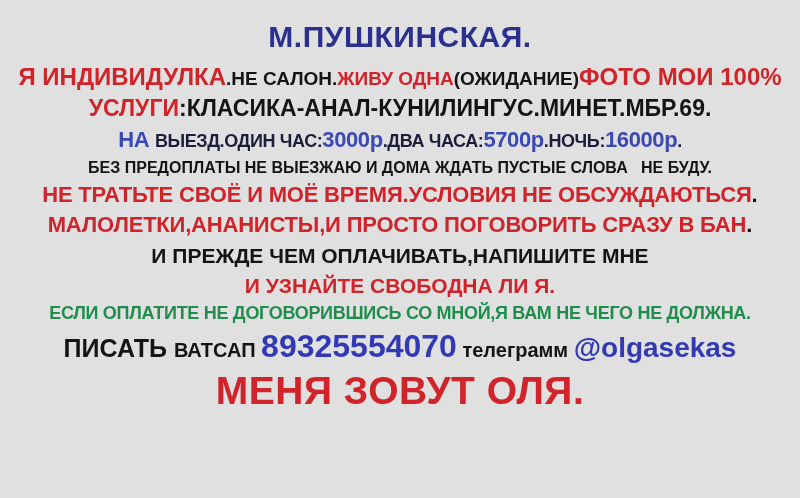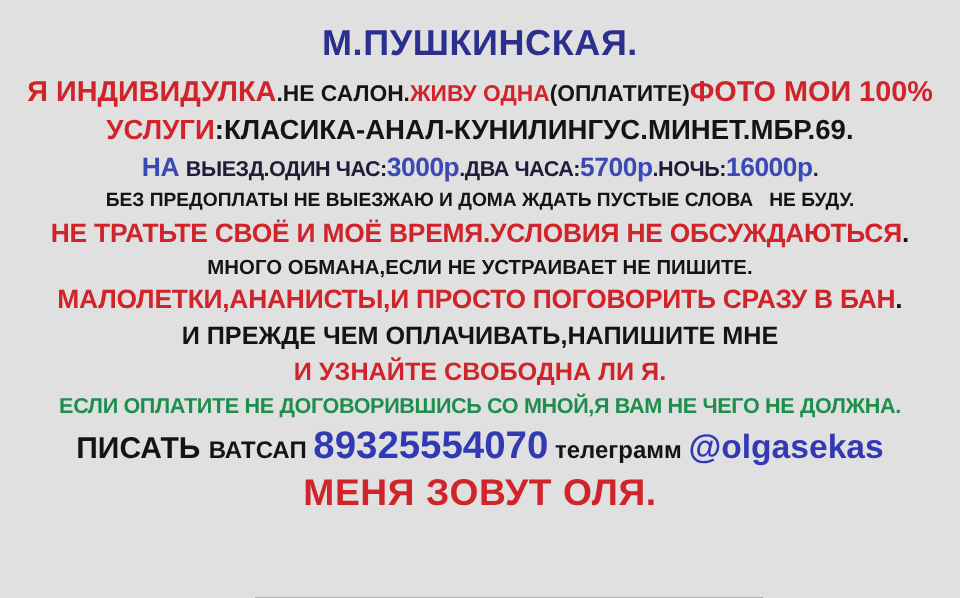--- a/index.html
+++ b/index.html
@@ -48,50 +48,49 @@
   .l-avail{font-size:21px;color:var(--red);}
   .l-warning{font-size:18px;color:var(--green);letter-spacing:-0.3px;}
 
   .l-contact{margin-top:4px;margin-bottom:2px;}
   .seg-write{font-size:25px;color:var(--black);}
   .seg-wa{font-size:20px;color:var(--black);}
   .seg-phone{font-size:32px;color:var(--phone-blue);}
   .seg-tg{font-size:20px;color:var(--black);}
   .seg-handle{font-size:28px;color:var(--phone-blue);}
 
-  .l-name{font-size:31px;color:var(--red);margin-top:4px;letter-spacing:0.5px;}
+  .l-name{font-size:39px;color:var(--red);margin-top:4px;letter-spacing:0.5px;}
 </style>
 </head>
 <body>
 
 <div class="canvas">
 
   <div class="line l-title">М.ПУШКИНСКАЯ.</div>
 
   <div class="line">
-    <span class="seg-red-xl">Я ИНДИВИДУЛКА</span><span class="seg-black-md">.НЕ САЛОН.</span><span class="seg-red-md">ЖИВУ ОДНА</span><span class="seg-black-md">(ОПЛАТИТЕ)</span><span class="seg-red-xl">ФОТО МОИ 100%</span>
+    <span class="seg-red-xl">Я ИНДИВИДУЛКА</span><span class="seg-black-md">.НЕ САЛОН.</span><span class="seg-red-md">ЖИВУ ОДНА</span><span class="seg-black-md">(ОЖИДАНИЕ)</span><span class="seg-red-xl">ФОТО МОИ 100%</span>
   </div>
 
   <div class="line">
     <span class="seg-red-lg">УСЛУГИ</span><span class="seg-black-lg">:КЛАСИКА-АНАЛ-КУНИЛИНГУС.МИНЕТ.МБР.69.</span>
   </div>
 
   <div class="line l-prices">
     <span class="seg-blue">НА </span><span class="seg-dark">ВЫЕЗД.ОДИН ЧАС:</span><span class="seg-blue">3000р</span><span class="seg-dark">.ДВА ЧАСА:</span><span class="seg-blue">5700р</span><span class="seg-dark">.НОЧЬ:</span><span class="seg-blue">16000р</span><span class="seg-dark">.</span>
   </div>
 
 
 
   <div class="line l-noprepay">БЕЗ ПРЕДОПЛАТЫ НЕ ВЫЕЗЖАЮ И ДОМА ЖДАТЬ ПУСТЫЕ СЛОВА   НЕ БУДУ.</div>
 
   <div class="line">
     <span class="seg-red-22">НЕ ТРАТЬТЕ СВОЁ И МОЁ ВРЕМЯ.УСЛОВИЯ НЕ ОБСУЖДАЮТЬСЯ</span><span class="seg-black-22">.</span>
   </div>
 
-  <div class="line l-scam">МНОГО ОБМАНА,ЕСЛИ НЕ УСТРАИВАЕТ НЕ ПИШИТЕ.</div>
 
   <div class="line">
     <span class="seg-red-22">МАЛОЛЕТКИ,АНАНИСТЫ,И ПРОСТО ПОГОВОРИТЬ СРАЗУ В БАН</span><span class="seg-black-22">.</span>
   </div>
 
   <div class="line l-beforepay">И ПРЕЖДЕ ЧЕМ ОПЛАЧИВАТЬ,НАПИШИТЕ МНЕ</div>
 
   <div class="line l-avail">И УЗНАЙТЕ СВОБОДНА ЛИ Я.</div>
 
   <div class="line l-warning">ЕСЛИ ОПЛАТИТЕ НЕ ДОГОВОРИВШИСЬ СО МНОЙ,Я ВАМ НЕ ЧЕГО НЕ ДОЛЖНА.</div>

